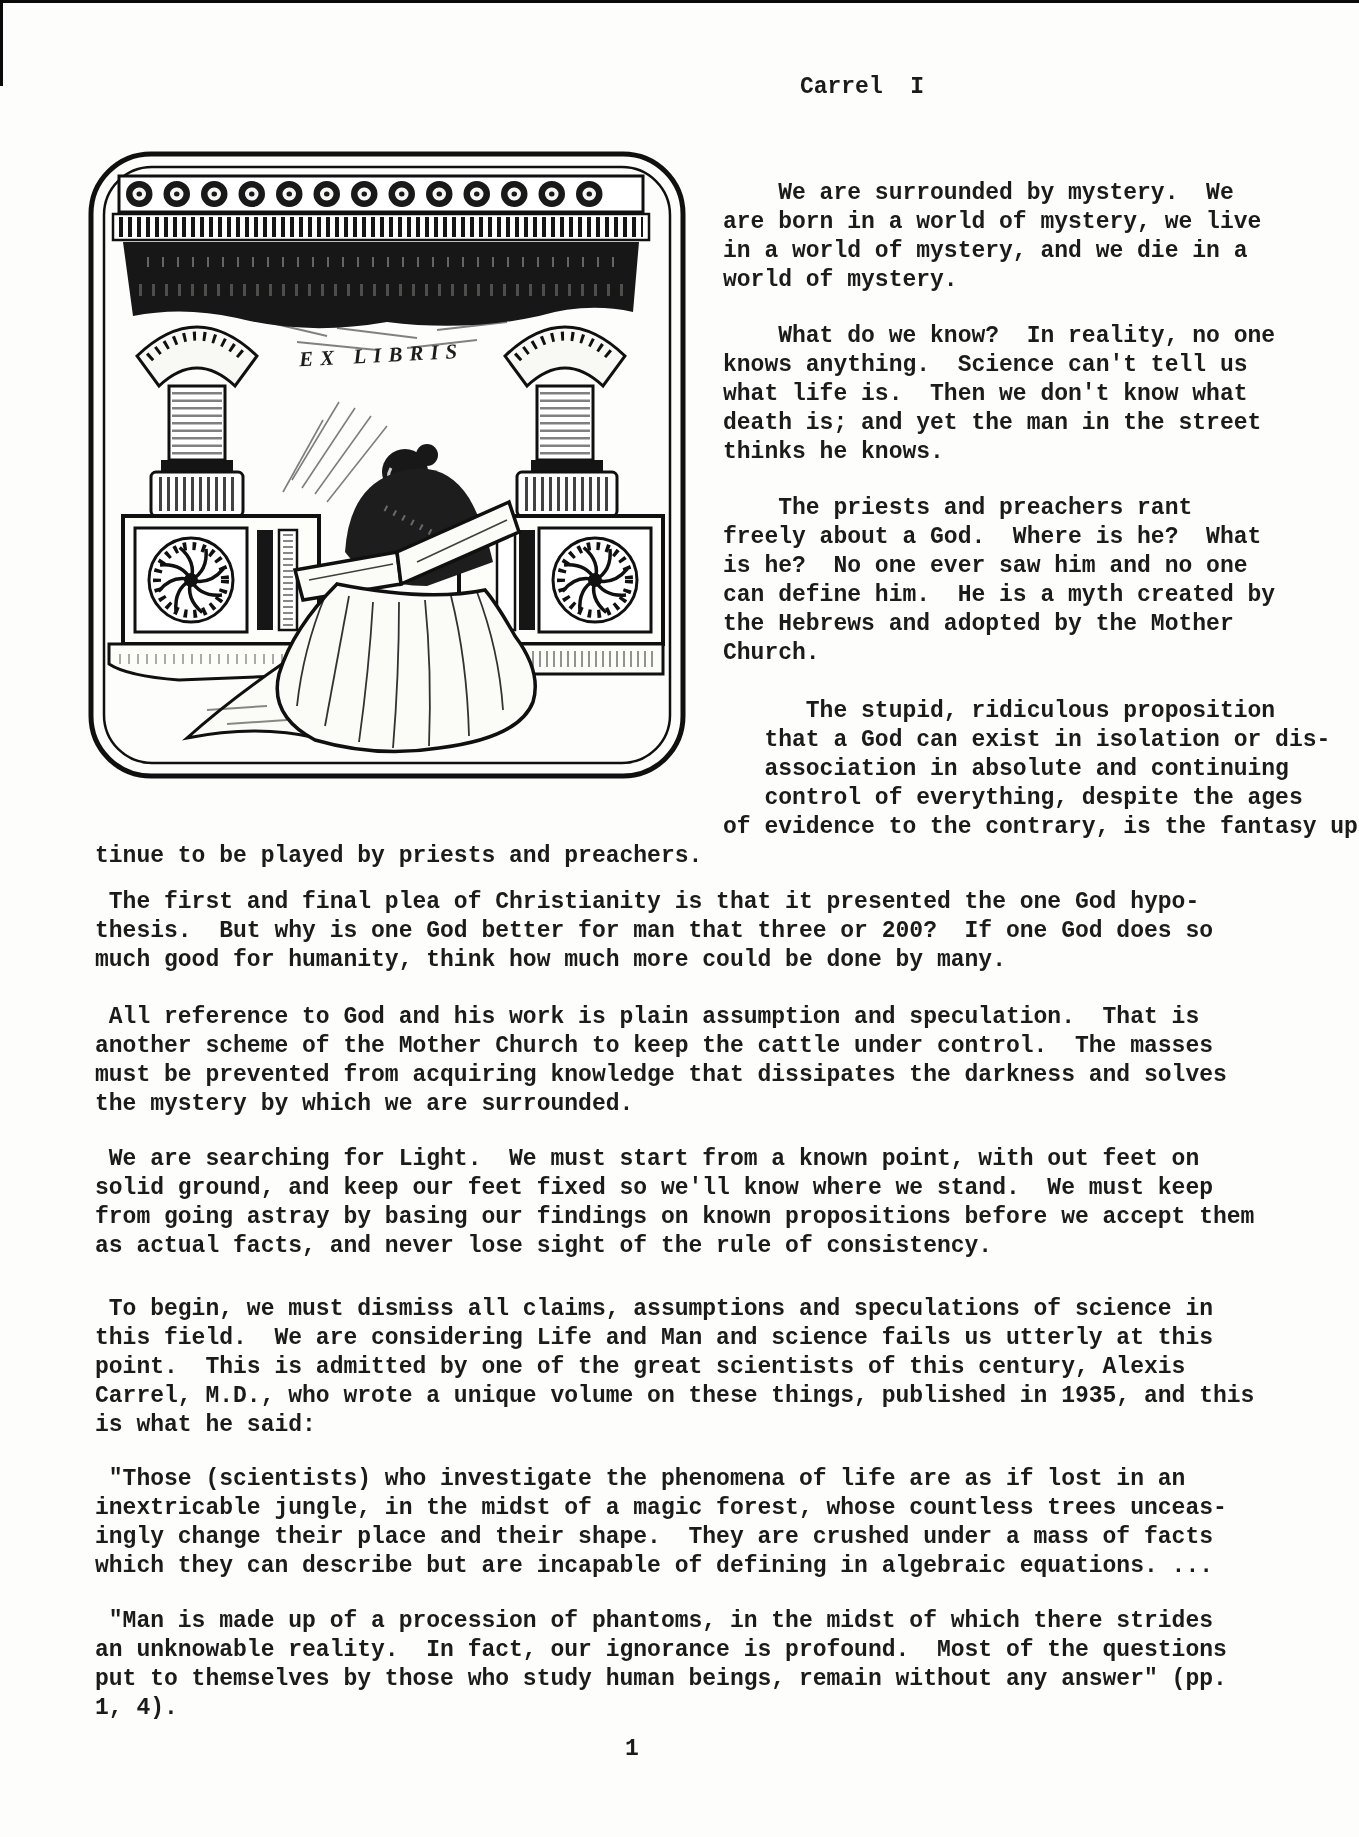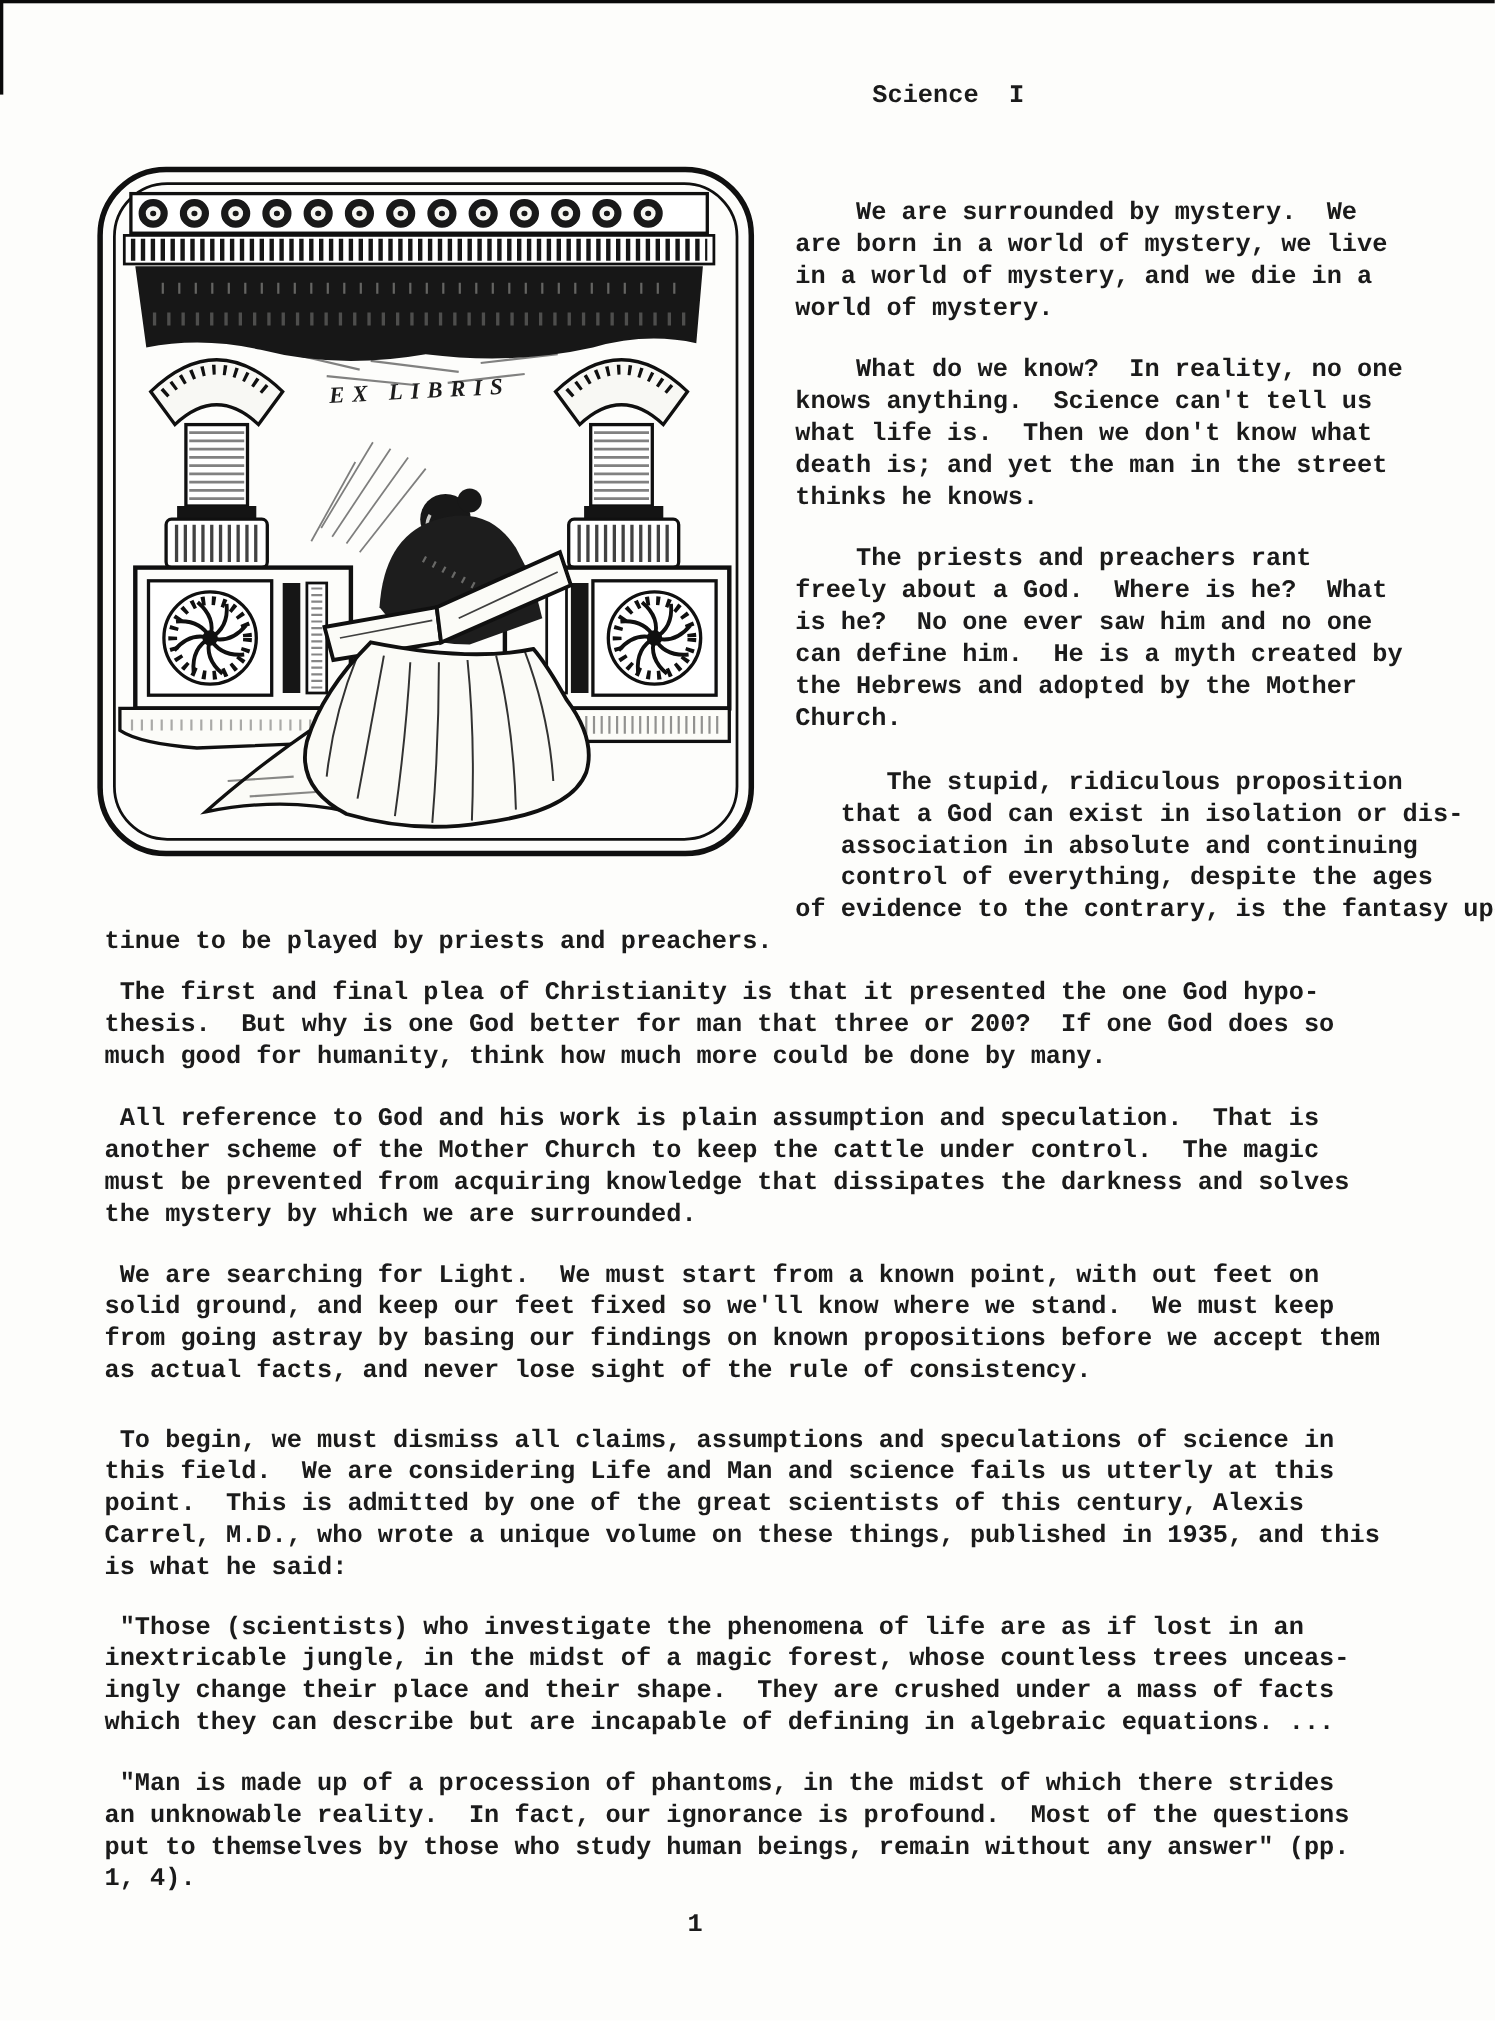--- a/index.html
+++ b/index.html
@@ -169,21 +169,21 @@
         <path d="M390 442 Q412 500 416 560"></path>
         <path d="M238 446 Q216 500 210 556"></path>
       </g>
       <g stroke="#161616" stroke-width="2" opacity="0.5">
         <line x1="120" y1="560" x2="180" y2="556"></line>
         <line x1="140" y1="574" x2="200" y2="570"></line>
       </g>
     </svg>
   </div>
 
-  <h1 class="chapter">Science  I</h1>
+  <h1 class="chapter">Carrel  I</h1>
 
   <p id="p1">    We are surrounded by mystery.  We
 are born in a world of mystery, we live
 in a world of mystery, and we die in a
 world of mystery.</p>
   <p id="p2">    What do we know?  In reality, no one
 knows anything.  Science can't tell us
 what life is.  Then we don't know what
 death is; and yet the man in the street
 thinks he knows.</p>
@@ -196,21 +196,21 @@
   <p id="p4">      The stupid, ridiculous proposition
    that a God can exist in isolation or dis-
    association in absolute and continuing
    control of everything, despite the ages
 of evidence to the contrary, is the fantasy upon which all secondary life-games con-
 tinue to be played by priests and preachers.</p>
   <p id="p5"> The first and final plea of Christianity is that it presented the one God hypo-
 thesis.  But why is one God better for man that three or 200?  If one God does so
 much good for humanity, think how much more could be done by many.</p>
   <p id="p6"> All reference to God and his work is plain assumption and speculation.  That is
-another scheme of the Mother Church to keep the cattle under control.  The magic
+another scheme of the Mother Church to keep the cattle under control.  The masses
 must be prevented from acquiring knowledge that dissipates the darkness and solves
 the mystery by which we are surrounded.</p>
   <p id="p7"> We are searching for Light.  We must start from a known point, with out feet on
 solid ground, and keep our feet fixed so we'll know where we stand.  We must keep
 from going astray by basing our findings on known propositions before we accept them
 as actual facts, and never lose sight of the rule of consistency.</p>
   <p id="p8"> To begin, we must dismiss all claims, assumptions and speculations of science in
 this field.  We are considering Life and Man and science fails us utterly at this
 point.  This is admitted by one of the great scientists of this century, Alexis
 Carrel, M.D., who wrote a unique volume on these things, published in 1935, and this

